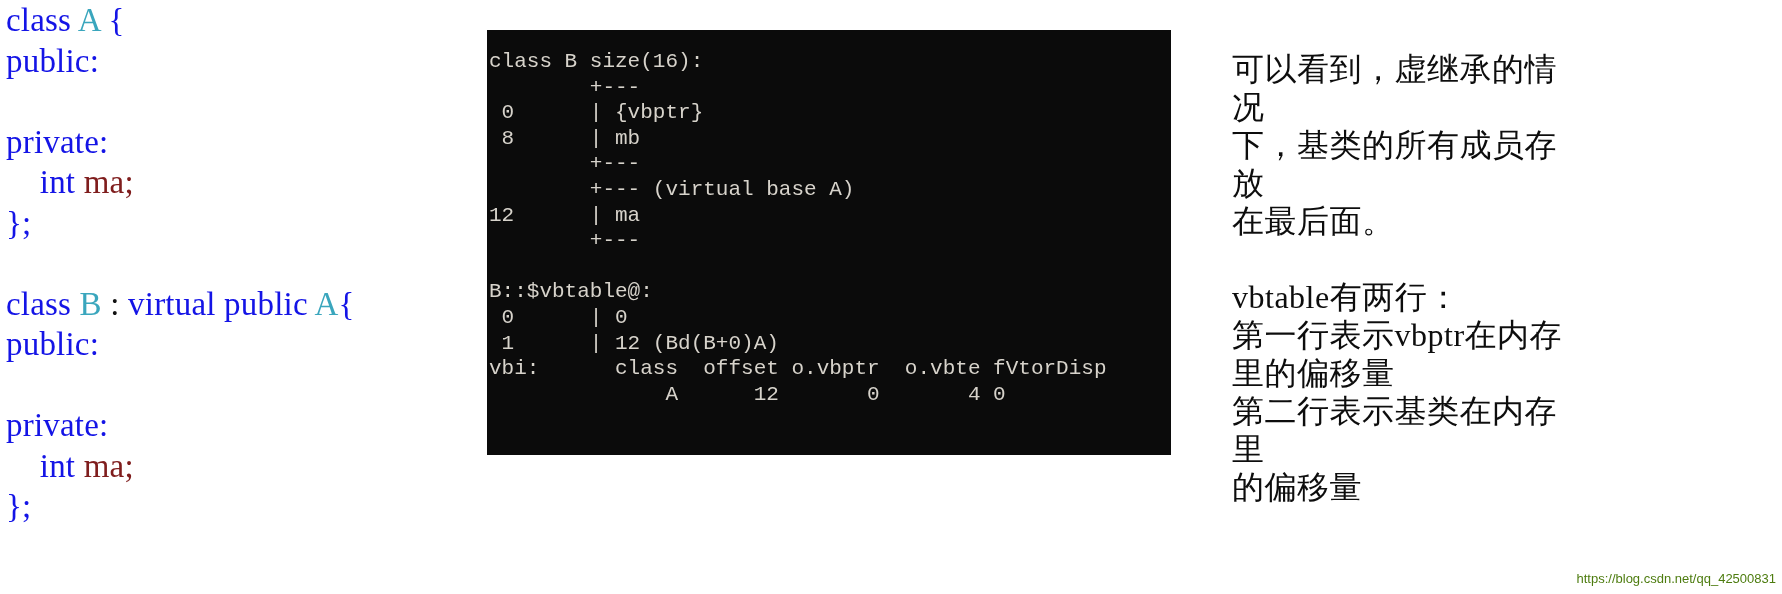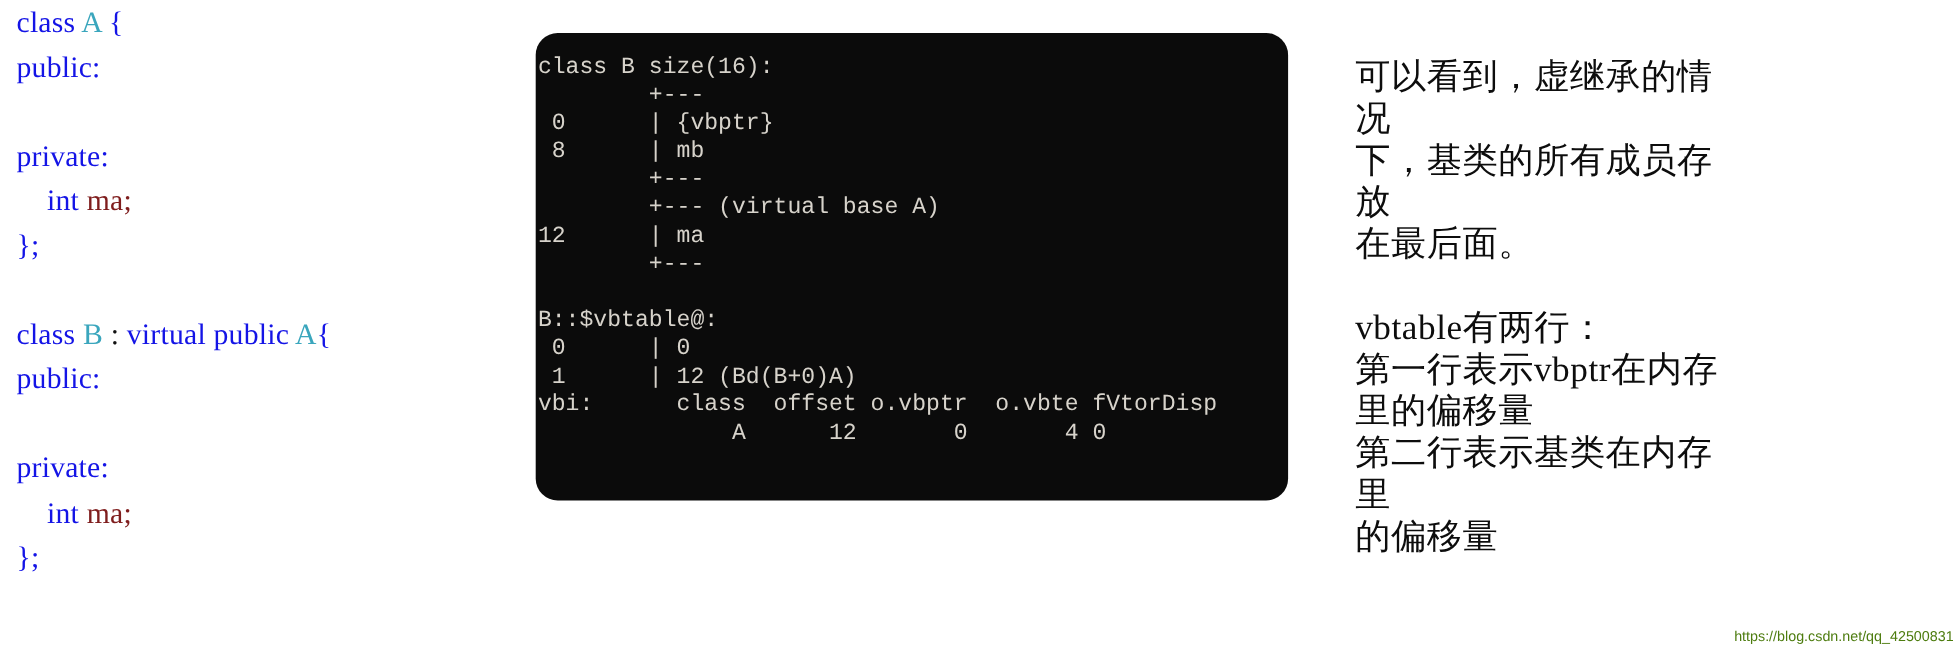--- a/index.html
+++ b/index.html
@@ -18,42 +18,41 @@
   
   #code-pane {
     position: absolute;
     left: 0;
     top: 0;
     width: 470px;
     height: 594px;
   }
   .code-line {
     font-family: "Liberation Serif", "DejaVu Serif", serif;
-    font-size: 27px;
+    font-size: 33px;
     line-height: 40.5px;
     white-space: pre;
     color: #1414e6;
-    padding-left: 15px;
+    padding-left: 6px;
     letter-spacing: 0.2px;
   }
   .tok-kw       { color: #1414e6; }
   .tok-type     { color: #3aa6bd; }
   .tok-punct    { color: #111111; }
   .tok-ident    { color: #7f1d1d; }
 
   
   #console-pane {
     position: absolute;
     left: 487px;
     top: 30px;
     width: 684px;
     height: 425px;
     background: #0b0b0b;
     overflow: hidden;
-    border-radius: 20px;
   }
   .con-line {
     font-family: "Liberation Mono", "DejaVu Sans Mono", monospace;
     font-size: 21px;
     line-height: 25.6px;
     white-space: pre;
     color: #d7d3cb;
     padding-left: 2px;
   }
   .con-line.indent-top { padding-top: 19px; }

